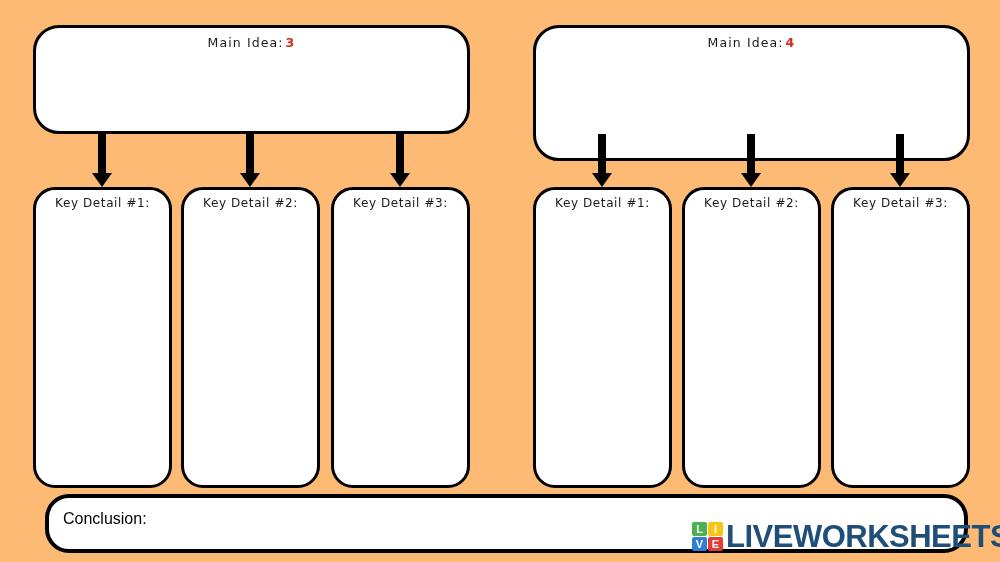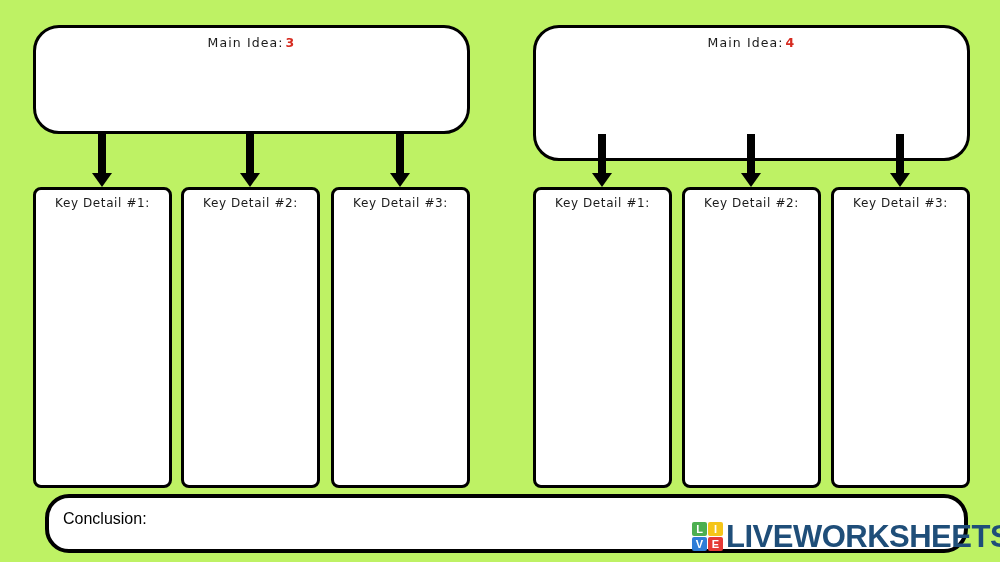--- a/index.html
+++ b/index.html
@@ -7,36 +7,36 @@
     padding: 0;
     background: #ffffff;
   }
   body {
     font-family: "DejaVu Sans", sans-serif;
   }
   #worksheet {
     position: relative;
     width: 1000px;
     height: 562px;
-    background: #bef264;
+    background: #fdba74;
     overflow: hidden;
   }
 
   
   .box {
     position: absolute;
     box-sizing: border-box;
     background: #ffffff;
     border: 3px solid #000000;
   }
   .main-idea-box {
     border-radius: 26px;
   }
   .key-detail-box {
-    border-radius: 8px;
+    border-radius: 22px;
   }
 
   .box-label {
     position: absolute;
     top: 6px;
     left: 0;
     right: 0;
     text-align: center;
     font-family: "DejaVu Sans", sans-serif;
     font-size: 12px;

